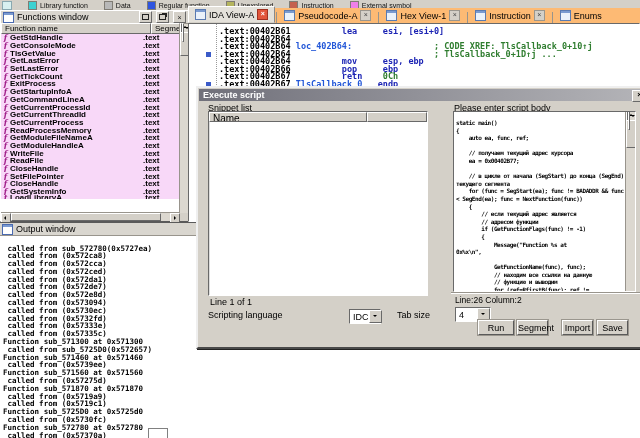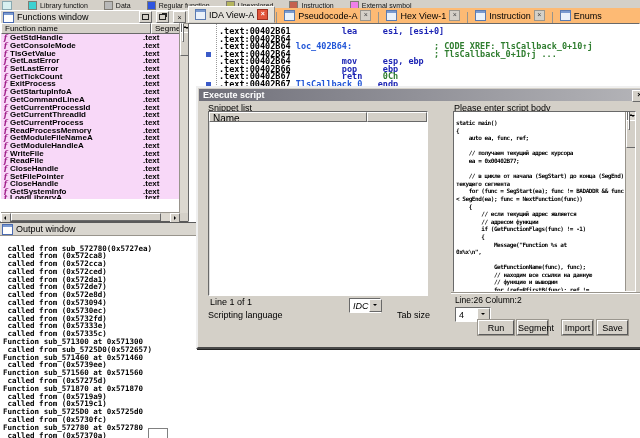--- a/index.html
+++ b/index.html
@@ -416,21 +416,21 @@
 			for (ref=RfirstB(func); ref !=</pre>
     <div id="edscroll">
       <span class="sbtn abs" style="top:0;left:0;"><span class="arr up"></span></span>
       <span id="edthumb"></span>
       <span class="sbtn abs" style="bottom:0;left:0;"><span class="arr dn"></span></span>
     </div>
   </div>
   <div id="edstatus" class="abs">Line:26  Column:2</div>
 
   <div class="dlbl" style="left:10px;top:222px;">Scripting language</div>
-  <div class="combo" style="left:151px;top:210px;width:30px;font-style:italic;">
+  <div class="combo" style="left:151px;top:221px;width:30px;">
     <span class="val">IDC</span>
     <span class="drop">
         <span class="arr dn"></span>
       </span>
   </div>
   <div class="dlbl" style="left:199px;top:222px;">Tab size</div>
   <div class="combo" style="left:257px;top:219px;width:34px;">
     <span class="val">4</span>
     <span class="drop">
         <span class="arr dn"></span>

